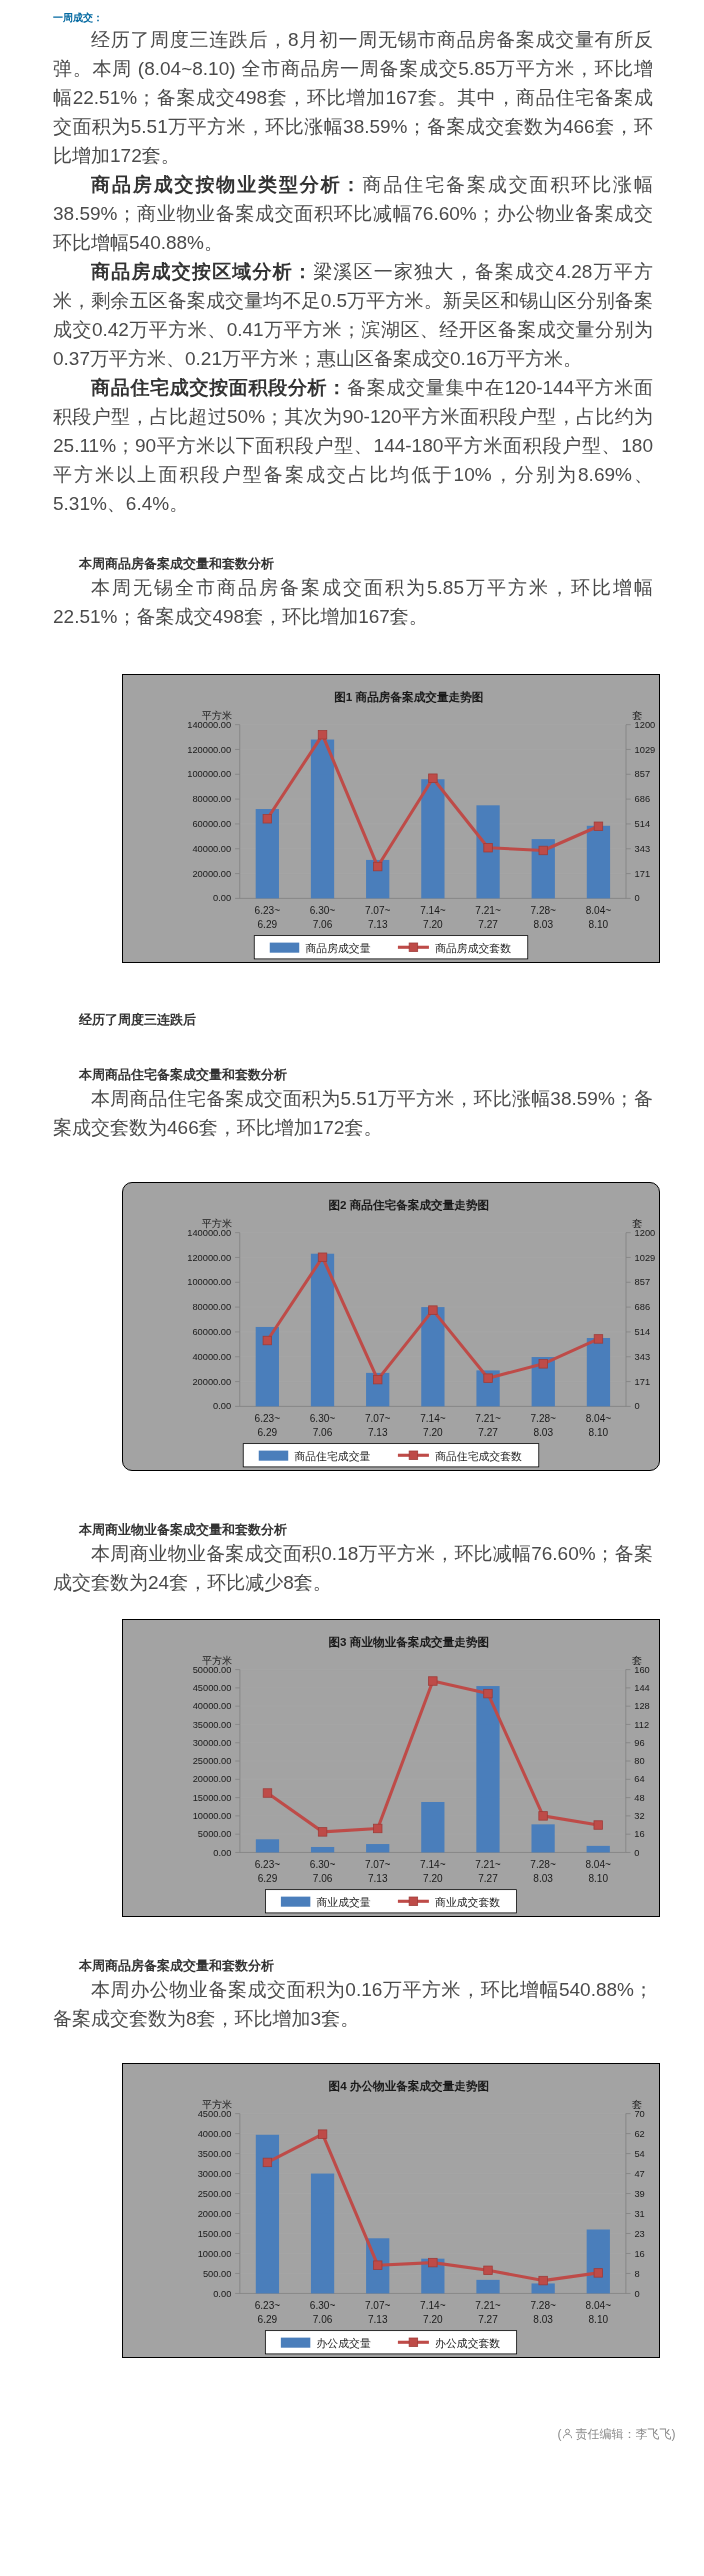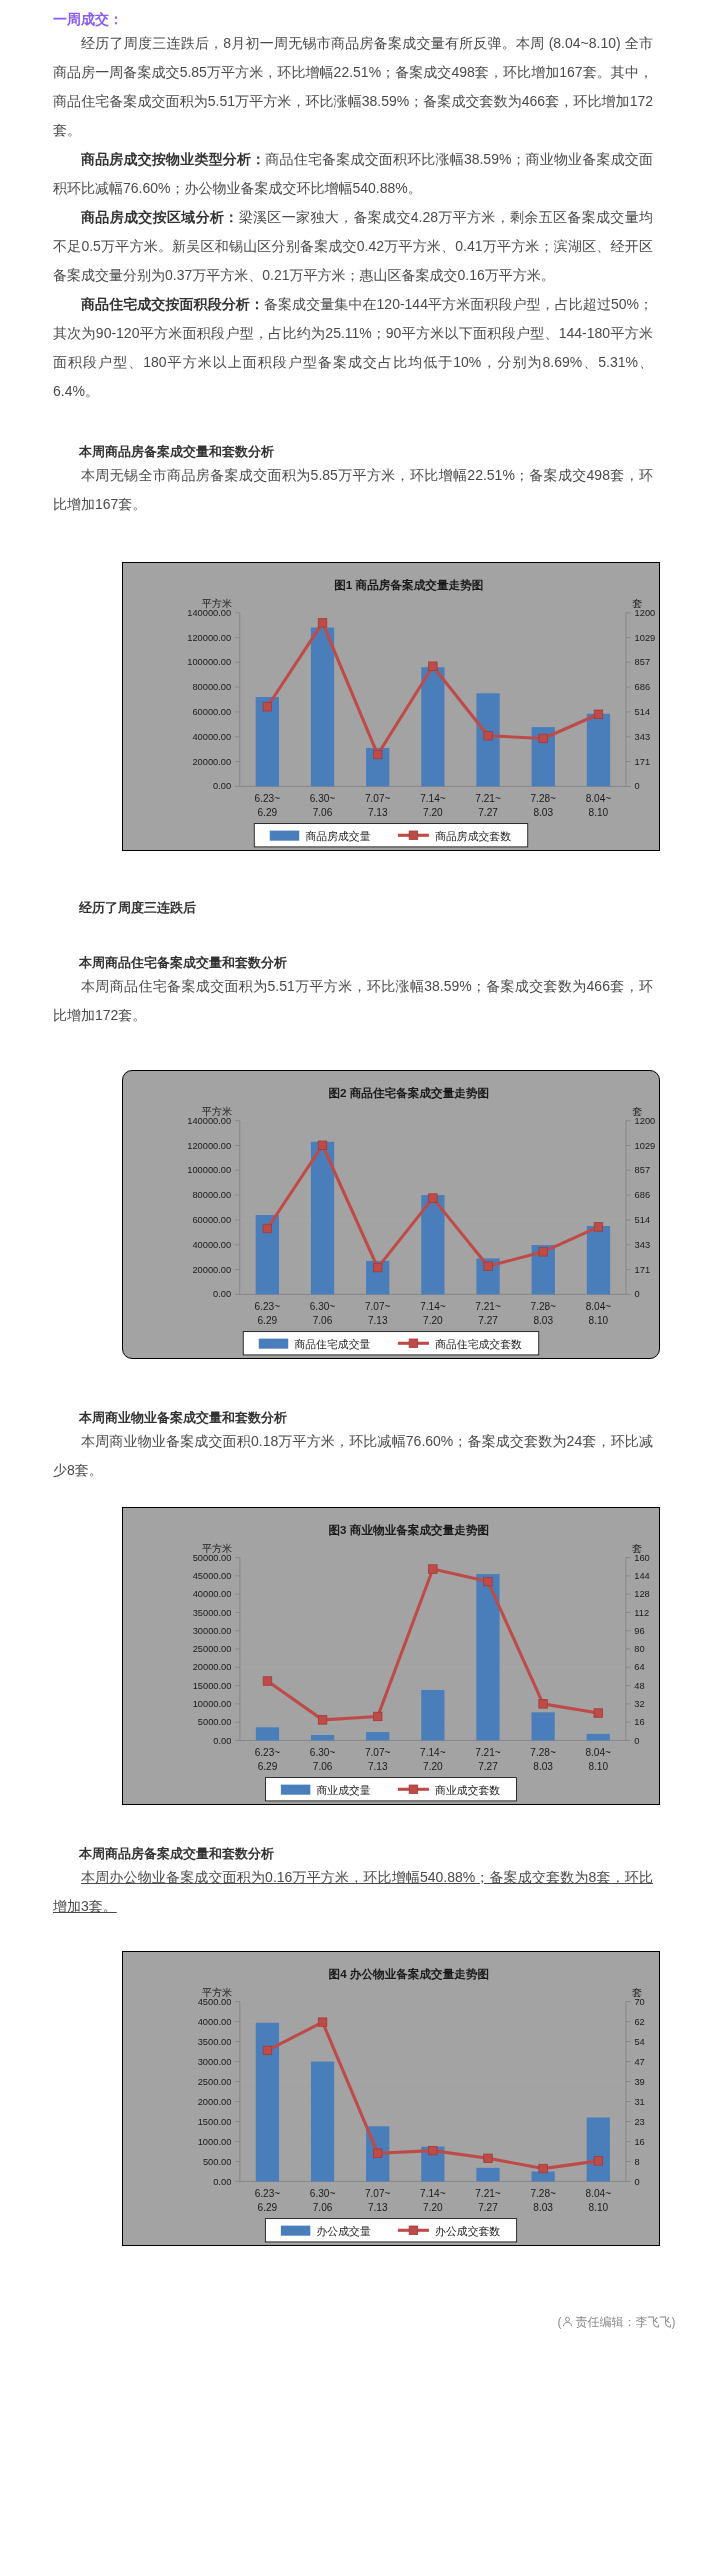--- a/index.html
+++ b/index.html
@@ -3,24 +3,24 @@
 <meta charset="utf-8">
 <style>
   html,body{margin:0;padding:0;}
   body{
     width:705px;height:2576px;overflow:hidden;background:#ffffff;
     font-family:"Liberation Sans","DejaVu Sans",sans-serif;
     color:#4a4a4a;
   }
   .content{padding:0 52px 0 53px;}
   .doc-title{
-    font-size:14px;font-weight:bold;color:#8b5cf6;margin:11px 0 0 0;
+    font-size:10px;font-weight:bold;color:#0369a1;margin:11px 0 0 0;
   }
   p.body-text{
-    font-size:14px;line-height:29px;margin:0;text-indent:2em;color:#4a4a4a;
+    font-size:19px;line-height:29px;margin:0;text-indent:2em;color:#4a4a4a;
     text-align:justify;
   }
   .lead{font-weight:bold;color:#333333;}
   .heading{
     font-size:13px;font-weight:bold;color:#333333;margin:0;text-indent:2em;
   }
   .mt-p1{margin-top:34px;}
   .mt-p2{margin-top:20px;}
   .mt-p3{margin-top:26px;}
   .mt-p4{margin-top:25px;}
@@ -28,21 +28,21 @@
   .mt-p5{margin-top:22px;}
   .mt-c1{margin-top:43px;}
   .mt-h3{margin-top:48px;}
   .mt-h4{margin-top:37px;}
   .mt-p6{margin-top:25px;}
   .mt-c2{margin-top:40px;border-radius:10px;}
   .mt-h5{margin-top:50px;}
   .mt-p7{margin-top:26px;}
   .mt-c3{margin-top:22px;}
   .mt-h6{margin-top:40px;}
-  .mt-p8{margin-top:28px;text-decoration:underline;}
+  .mt-p8{margin-top:28px;}
   .mt-c4{margin-top:29.5px;}
   .chart-box{
     width:536px;margin-left:69px;border:0.8px solid #000;background:#a3a3a3;
   }
   .chart-box svg{display:block;}
   svg text{font-family:"Liberation Sans","DejaVu Sans",sans-serif;}
   .footer{
     margin-top:68px;text-align:right;padding-right:29.5px;
     font-size:12px;color:#8a8a8a;
   }

